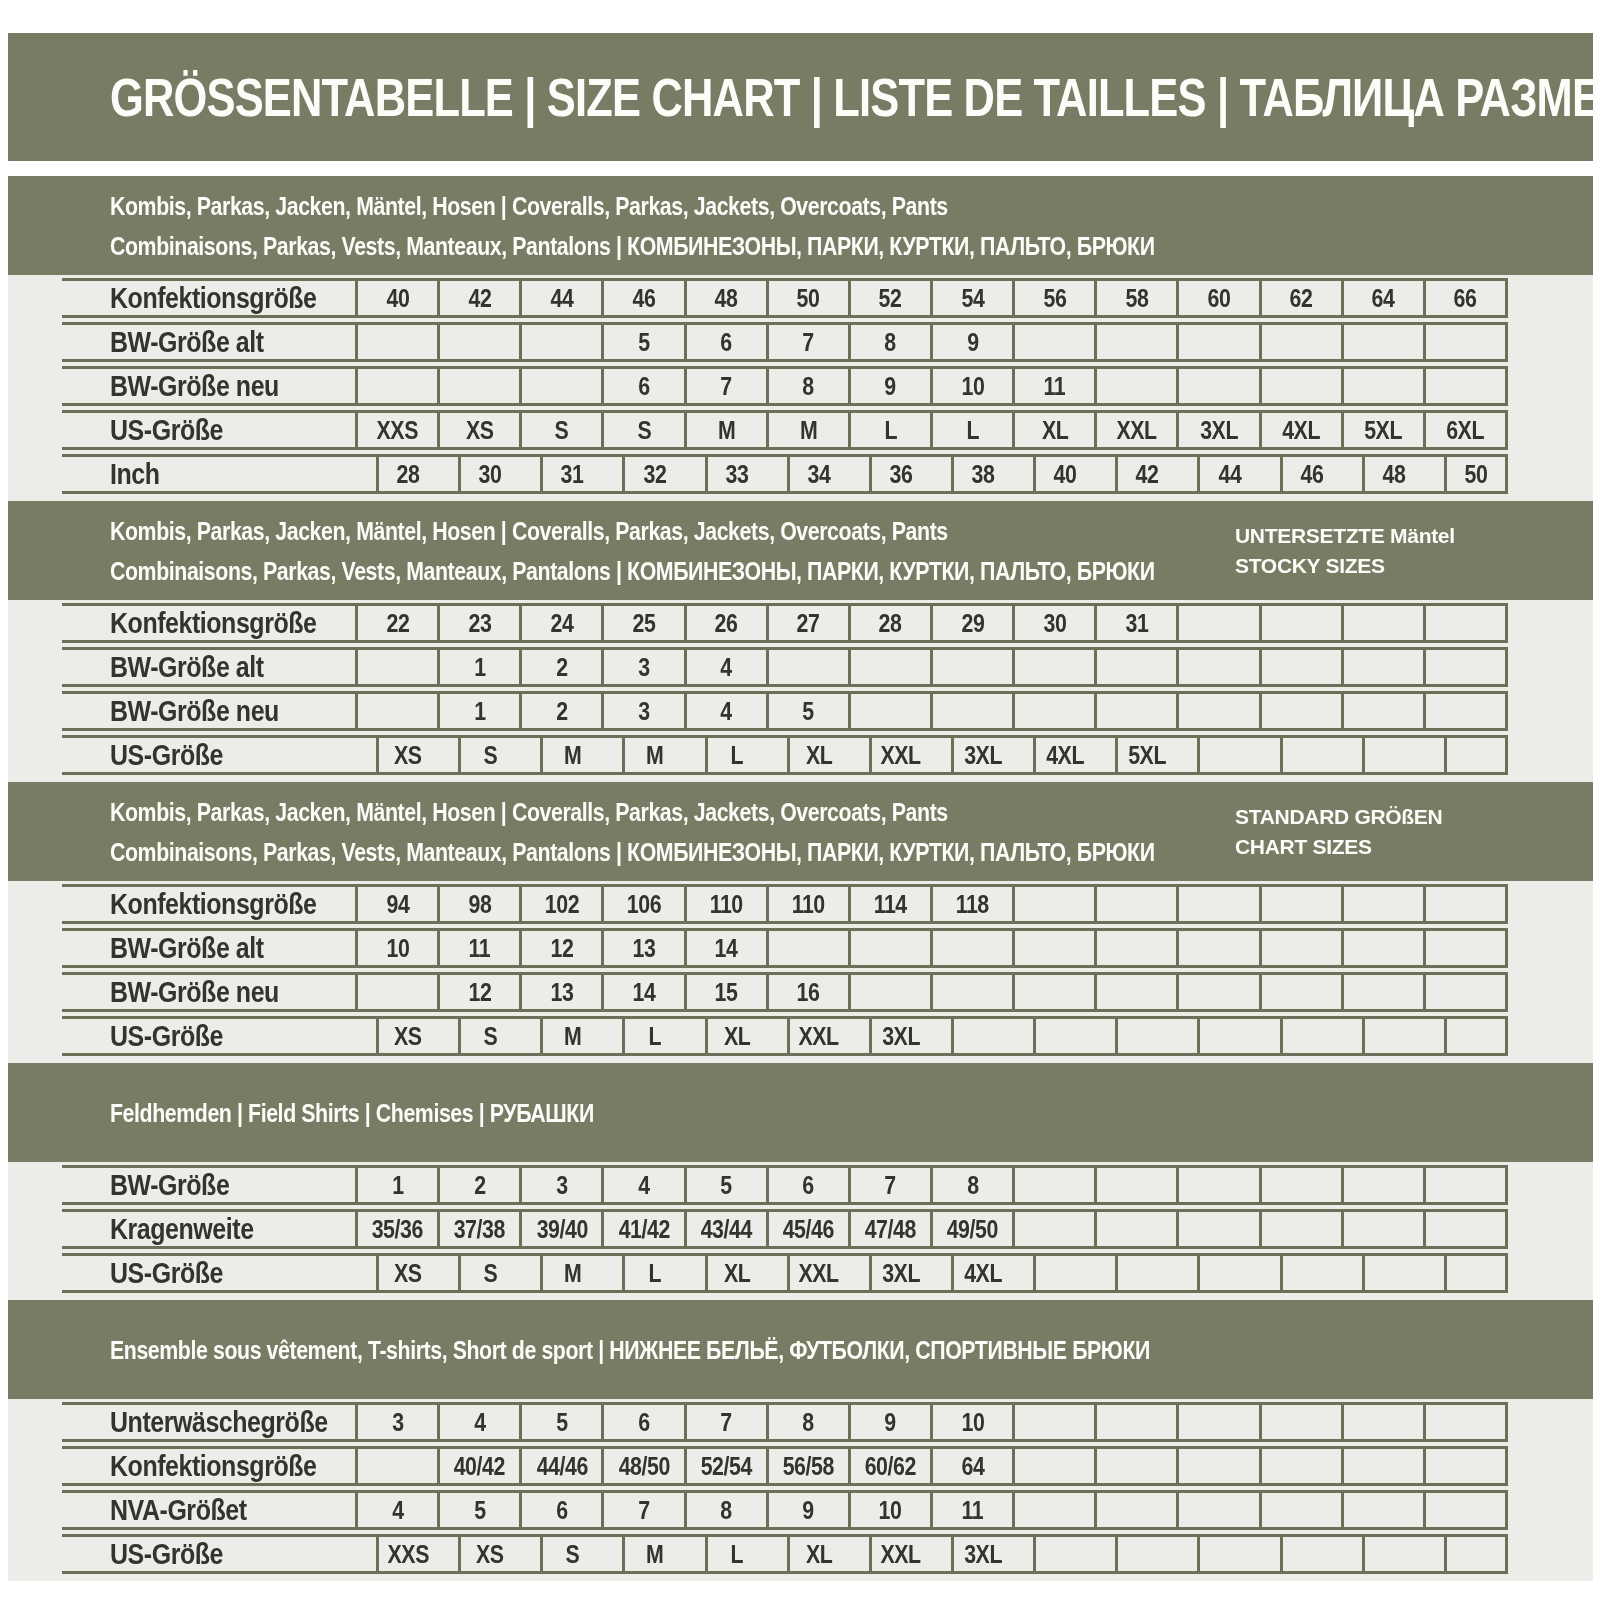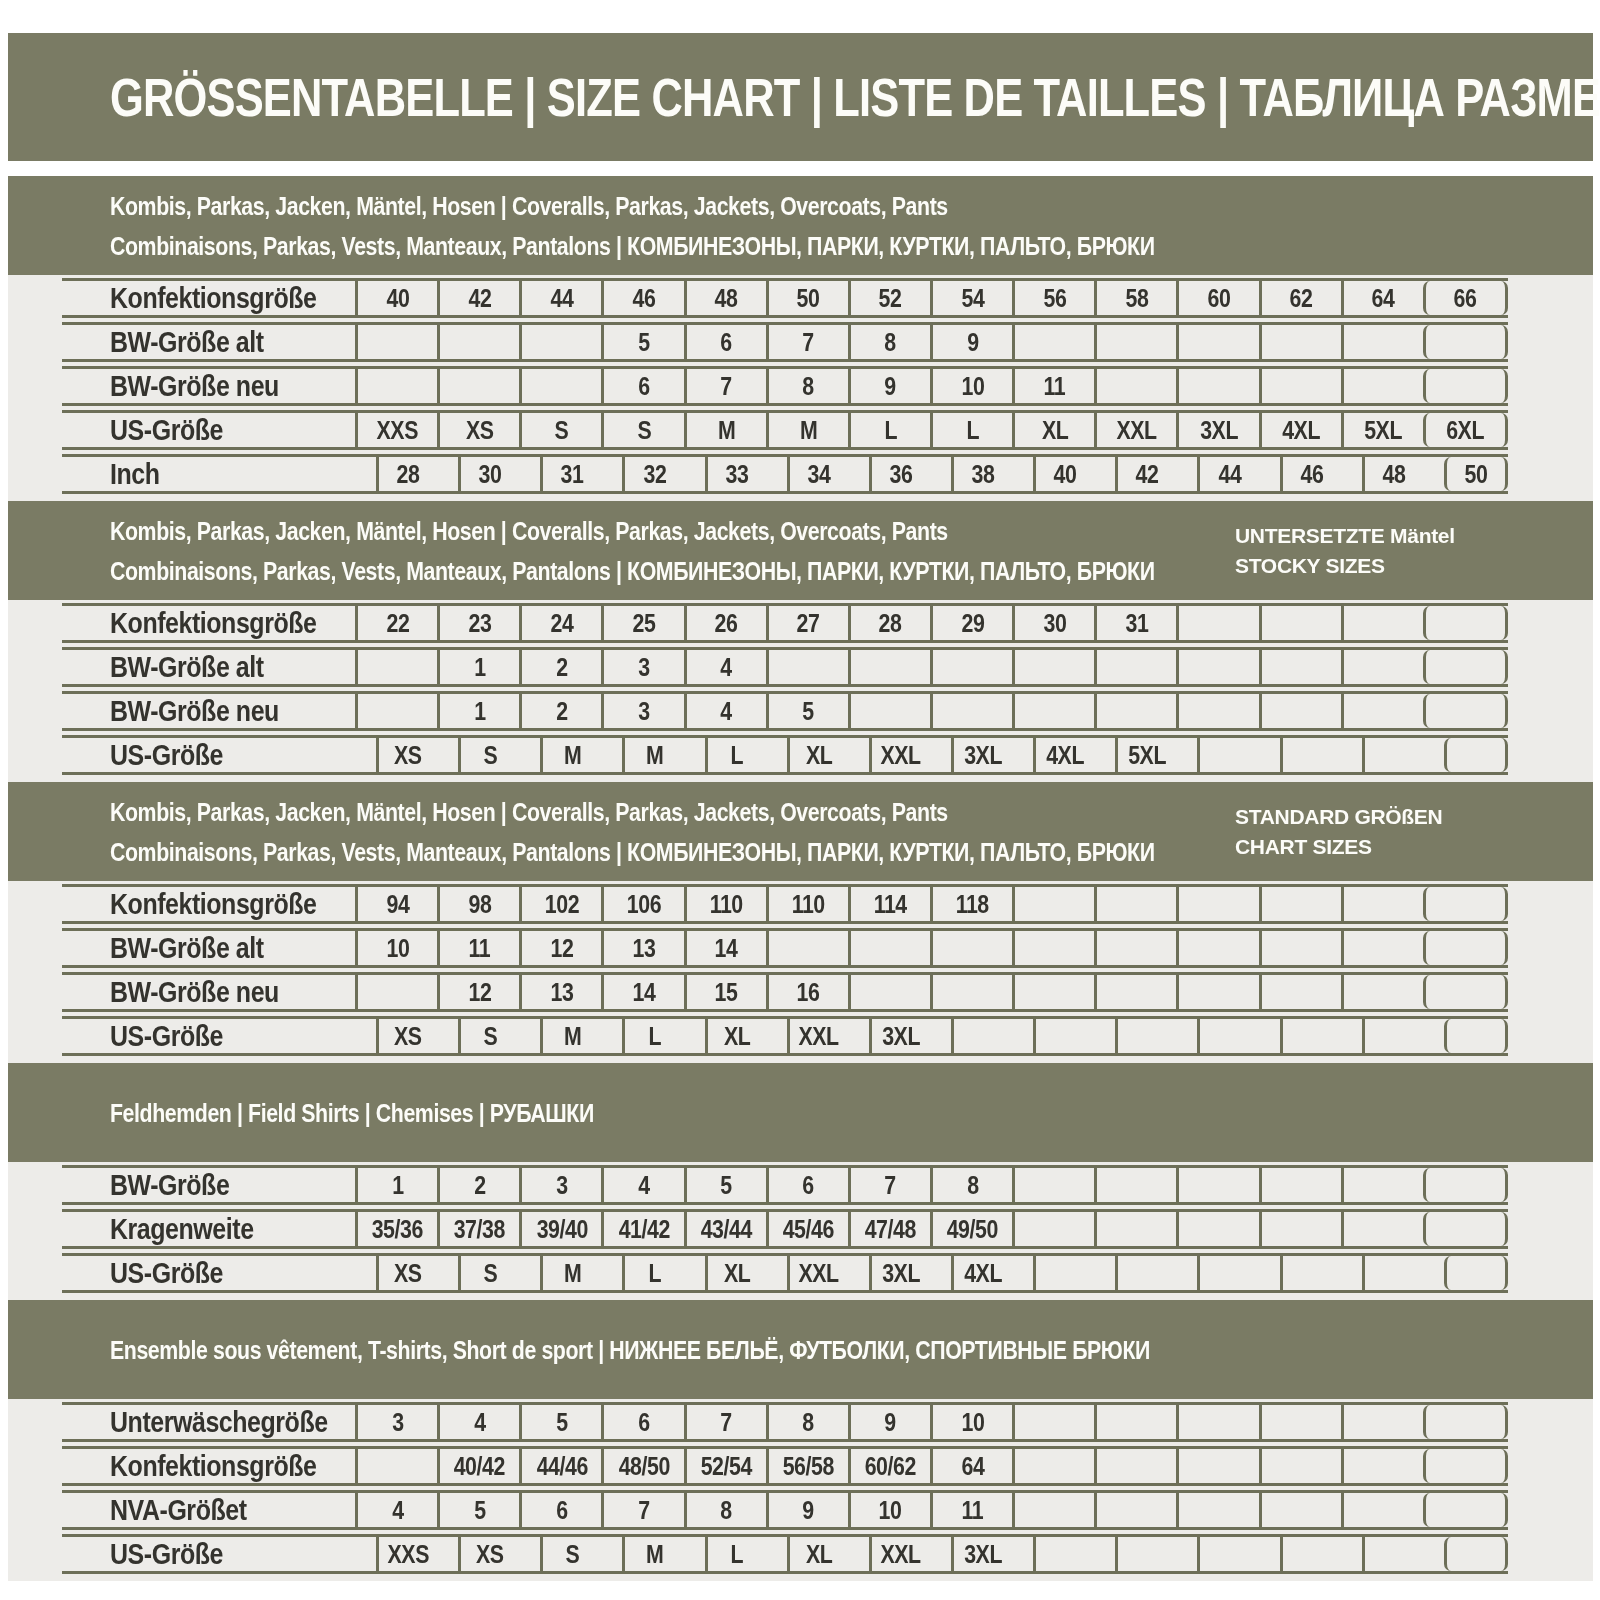--- a/index.html
+++ b/index.html
@@ -54,21 +54,21 @@
     border-top:3px solid var(--line);border-bottom:3px solid var(--line);
     margin-bottom:4px;
   }
   .trow:last-child{margin-bottom:0;gap:21px;}
   .cell{
     flex:1 1 0;border-left:3px solid var(--line);
     display:flex;align-items:center;justify-content:center;
     font-size:26px;font-weight:bold;color:var(--ink);letter-spacing:-0.5px;
     overflow:hidden;
   }
-  .cell:last-child{border-right:3px solid var(--line);border-radius:7px;}
+  .cell:last-child{border-right:3px solid var(--line);}
   .cell .cnd{transform-origin:50% 50%;}
   .cell.lbl{
     flex:0 0 293px;border-left:none;justify-content:flex-start;
     padding-left:48px;box-sizing:border-box;font-size:29px;
   }
   .cell.lbl .cnd{transform-origin:0 50%;transform:scaleX(0.86);}
 </style>
 </head>
 <body>
 

